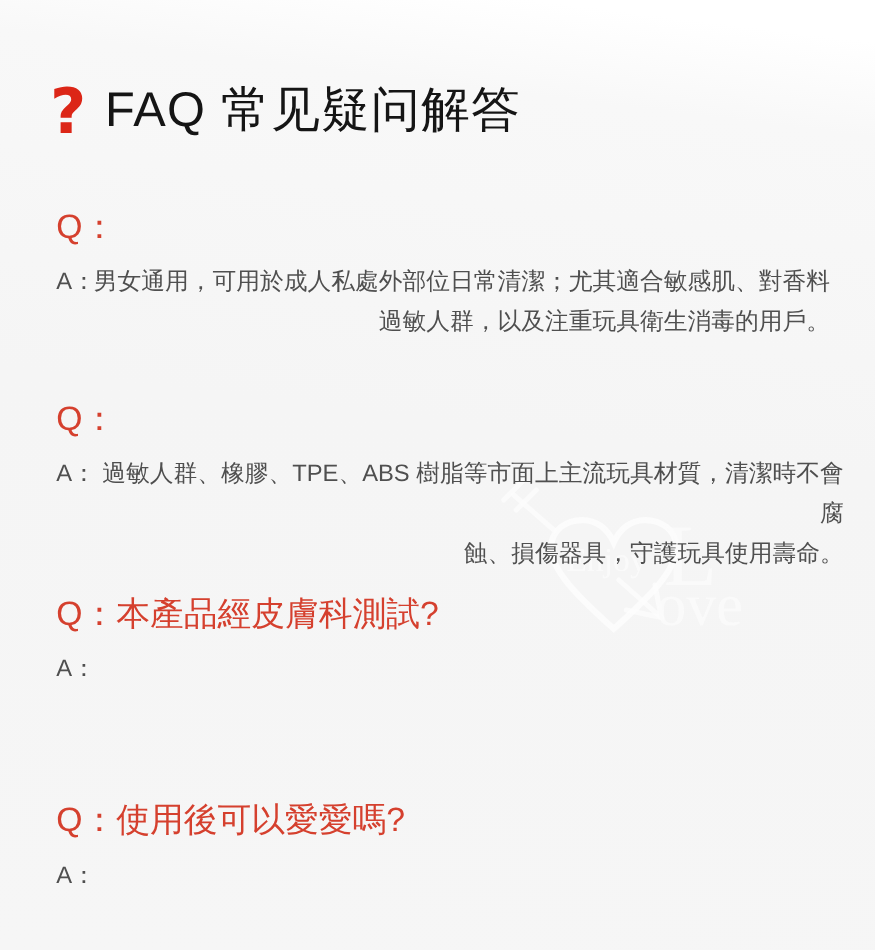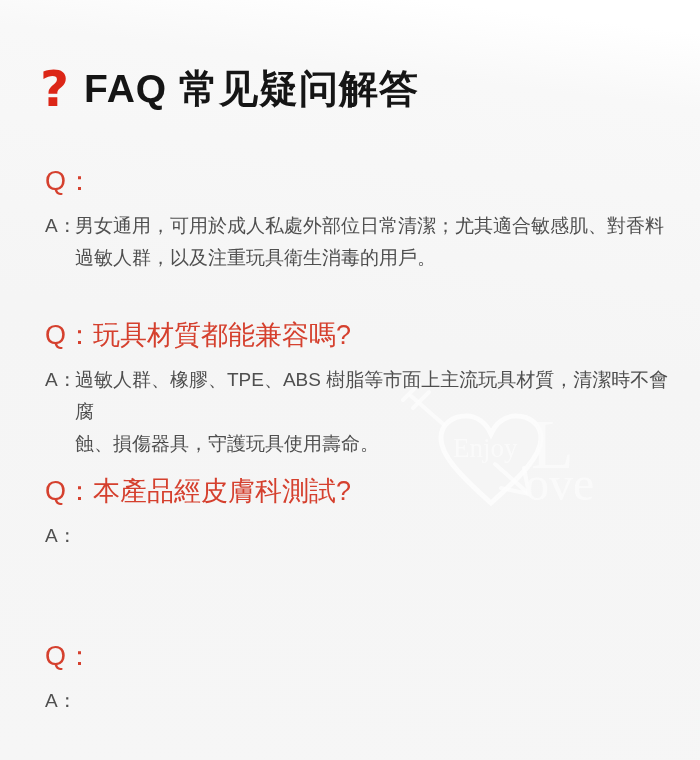--- a/index.html
+++ b/index.html
@@ -8,30 +8,30 @@
   .page {
     position:relative; width:700px; height:760px; overflow:hidden;
     background:linear-gradient(187deg,#ffffff 4%,#f8f8f8 13%,#f5f5f5 45%,#f6f6f6 100%);
   }
   .header { position:absolute; left:40px; top:62px; display:flex; align-items:flex-start; gap:15px; }
   .qmark-icon {
     color:#dc2617; font-size:50px; font-weight:800; line-height:54px;
     font-family:"DejaVu Sans", sans-serif;
   }
   .page-title {
-    font-size:39px; font-weight:700; color:#151515; line-height:54px; letter-spacing:1px;
+    font-size:39px; font-weight:400; color:#151515; line-height:54px; letter-spacing:1px;
     white-space:nowrap;
   }
   .sec { position:absolute; left:45px; right:25px; }
   .sec-1 { top:164px; } .sec-2 { top:318px; } .sec-3 { top:474px; } .sec-4 { top:639px; }
   .q-line { display:flex; font-size:27px; line-height:34px; font-weight:500; color:#d5402e; }
   .q-prefix { flex:none; width:48px; }
   .a-line { display:flex; margin-top:12px; font-size:19px; line-height:32px; color:#4f4f4f; }
   .a-prefix { flex:none; width:30px; }
-  .a-text { white-space:pre-line; }
+  .a-text { white-space:pre-line;text-align:right; }
   .watermark { position:absolute; left:383px; top:376px; width:252px; height:142px; opacity:.8; pointer-events:none; }
   .watermark text { font-family:"Liberation Serif", serif; fill:#fdfdfd; }
 </style>
 </head>
 <body>
 
 <div class="page">
 
   <svg class="watermark" viewBox="0 0 252 142" xmlns="http://www.w3.org/2000/svg">
     <g stroke="#ffffff" stroke-opacity="0.75" fill="none" stroke-width="4" stroke-linecap="round">
@@ -61,21 +61,20 @@
     <div class="a-line">
       <span class="a-prefix">A：</span>
       <div class="a-text">男女通用，可用於成人私處外部位日常清潔；尤其適合敏感肌、對香料
 過敏人群，以及注重玩具衛生消毒的用戶。</div>
     </div>
   </section>
 
   <section class="sec sec-2">
     <div class="q-line">
       <span class="q-prefix">Q：</span>
-      <span class="q-text">玩具材質都能兼容嗎?</span>
     </div>
     <div class="a-line">
       <span class="a-prefix">A：</span>
       <div class="a-text">過敏人群、橡膠、TPE、ABS 樹脂等市面上主流玩具材質，清潔時不會腐
 蝕、損傷器具，守護玩具使用壽命。</div>
     </div>
   </section>
 
   <section class="sec sec-3">
     <div class="q-line">
@@ -83,19 +82,20 @@
       <span class="q-text">本產品經皮膚科測試?</span>
     </div>
     <div class="a-line">
       <span class="a-prefix">A：</span>
     </div>
   </section>
 
   <section class="sec sec-4">
     <div class="q-line">
       <span class="q-prefix">Q：</span>
+      <span class="q-text">使用後可以愛愛嗎?</span>
     </div>
     <div class="a-line">
       <span class="a-prefix">A：</span>
     </div>
   </section>
 
 </div>
 
 </body></html>

